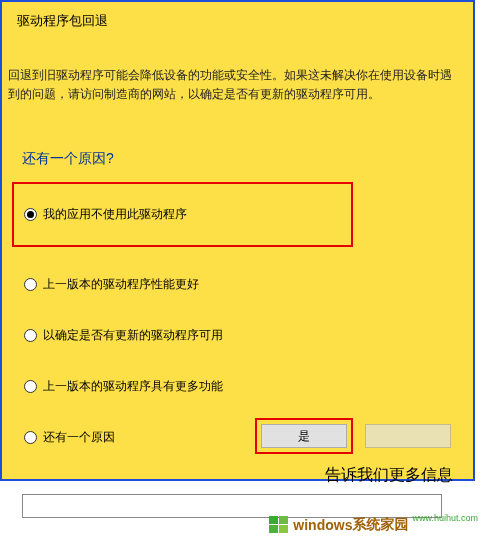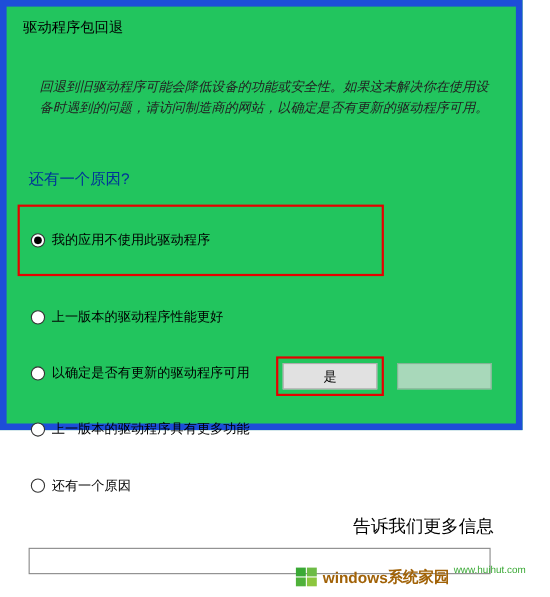--- a/index.html
+++ b/index.html
@@ -9,42 +9,41 @@
       font-family: "Microsoft YaHei", "SimSun", sans-serif;
     }
     body {
       background: #fff;
       width: 500px;
       height: 543px;
       position: relative;
       overflow: hidden;
     }
     .dialog {
-      border: 6px solid #1d4ed8;
-      background: #22c55e;
+      border: 2px solid #1d4ed8;
+      background: #fde047;
       width: 475px;
-      height: 391px;
+      height: 481px;
       position: relative;
     }
     .dialog-title {
       font-size: 13px;
       color: #000;
       padding: 10px 15px 6px 15px;
     }
     .main-question {
       color: #003399;
       font-size: 14px;
       padding: 10px 20px 10px 20px;
     }
     .info-text {
       font-size: 12px;
       color: #222;
-      padding: 30px 20px 10px 30px;
+      padding: 30px 20px 10px 6px;
       line-height: 1.6;
-      font-style: italic;
     }
     .sub-question {
       color: #003399;
       font-size: 14px;
       padding: 36px 20px 8px 20px;
     }
     .options {
       padding: 4px 20px 0 20px;
     }
     .option-row {

